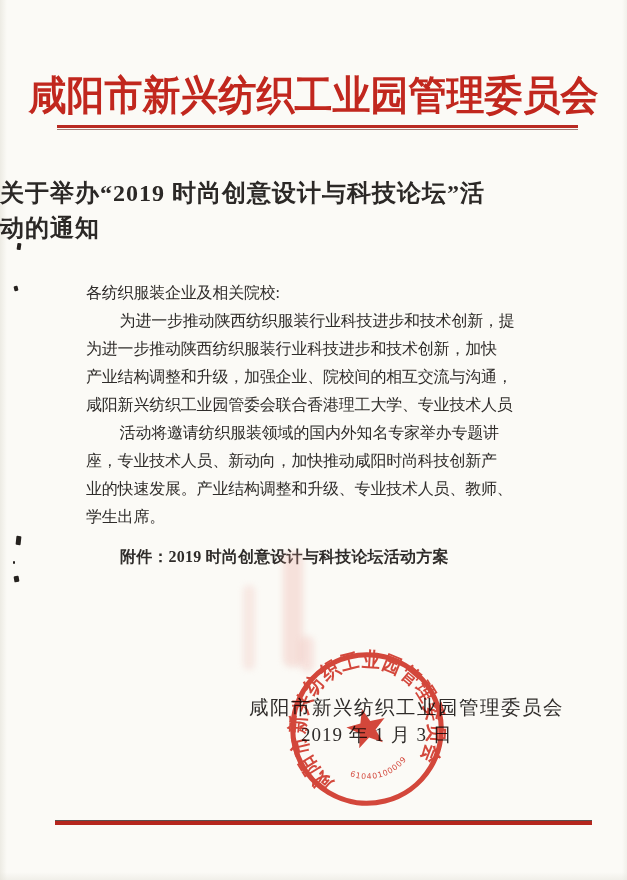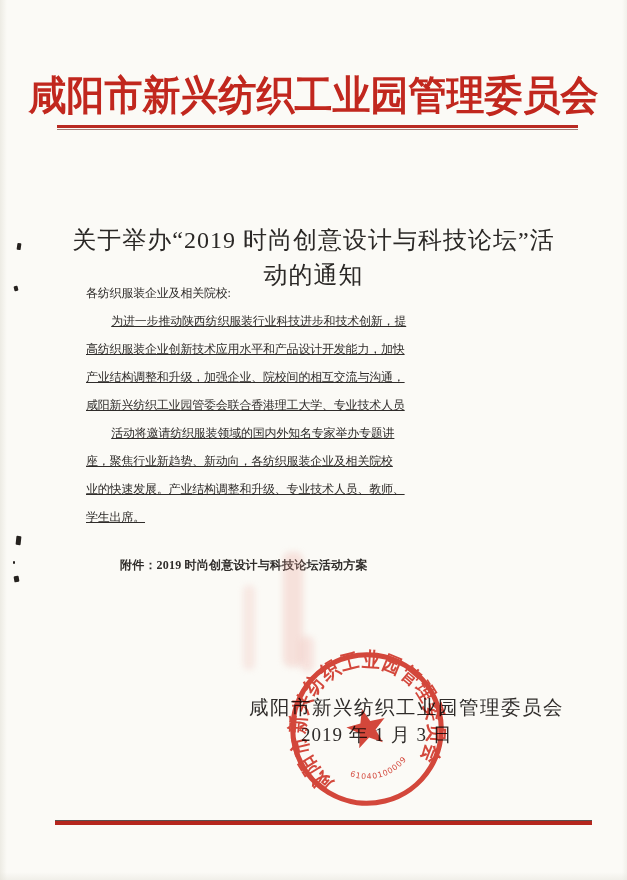--- a/index.html
+++ b/index.html
@@ -22,32 +22,32 @@
   .letterhead-rule{
     position:absolute; top:125px; left:57px; width:521px; height:7px;
     background:linear-gradient(to bottom,
       var(--rule,#b92a22) 0px, var(--rule,#b92a22) 3px,
       rgba(0,0,0,0) 3px, rgba(0,0,0,0) 4px,
       rgba(112,54,48,.65) 4px, rgba(112,54,48,.65) 5px,
       rgba(0,0,0,0) 5px);
   }
   .doc-title{
     position:absolute; top:176px; left:0; width:627px;
-    text-align:center; font-size:24px; font-weight:normal; line-height:35px;
-    letter-spacing:1px; color:#2b2826;margin-top:47px;
+    text-align:left; font-size:24px; font-weight:bold; line-height:35px;
+    letter-spacing:1px; color:#2b2826;
   }
   .body-text{
     position:absolute; top:279px; left:86px; width:492px;
-    font-size:12px; line-height:28px; letter-spacing:-0.2px;
+    font-size:16px; line-height:28px; letter-spacing:-0.2px;
   }
-  .body-text .line{white-space:nowrap;text-decoration:underline;}
+  .body-text .line{white-space:nowrap;}
   .body-text .line.indent{text-indent:2.1em;}
   .salutation{line-height:28px; white-space:nowrap;}
   .attachment{
-    margin-top:20px; padding-left:34px; font-weight:bold; white-space:nowrap;
+    margin-top:12px; padding-left:34px; font-weight:bold; white-space:nowrap;
     letter-spacing:0.2px;
   }
   .signature-org{
     position:absolute; top:694px; left:249px; font-size:19.5px; white-space:nowrap;
     letter-spacing:1.5px;
   }
   .signature-date{
     position:absolute; top:722px; left:301px; font-size:19px; white-space:nowrap;
     letter-spacing:1px;
   }
@@ -75,27 +75,27 @@
 
   <div class="doc-title">
     <div>关于举办“2019 时尚创意设计与科技论坛”活</div>
     <div>动的通知</div>
   </div>
 
   <div class="body-text">
     <div class="salutation">各纺织服装企业及相关院校:</div>
     <div>
         <div class="line indent">为进一步推动陕西纺织服装行业科技进步和技术创新，提</div>
-        <div class="line">高纺织服装企业创新技术应用水平和产品设计开发能力，加快</div>
+        <div class="line">为进一步推动陕西纺织服装行业科技进步和技术创新，加快</div>
         <div class="line">产业结构调整和升级，加强企业、院校间的相互交流与沟通，</div>
         <div class="line">咸阳新兴纺织工业园管委会联合香港理工大学、专业技术人员</div>
       </div>
     <div>
         <div class="line indent">活动将邀请纺织服装领域的国内外知名专家举办专题讲</div>
-        <div class="line">座，聚焦行业新趋势、新动向，各纺织服装企业及相关院校</div>
+        <div class="line">座，专业技术人员、新动向，加快推动咸阳时尚科技创新产</div>
         <div class="line">业的快速发展。产业结构调整和升级、专业技术人员、教师、</div>
         <div class="line">学生出席。</div>
       </div>
     <div class="attachment">附件：2019 时尚创意设计与科技论坛活动方案</div>
   </div>
 
   <div class="signature-org">咸阳市新兴纺织工业园管理委员会</div>
   <div class="signature-date">2019 年 1 月 3 日</div>
 
   <div class="bleed" style="left:283px; top:552px; width:20px; height:115px; background:rgba(235,160,152,.28);"></div>

